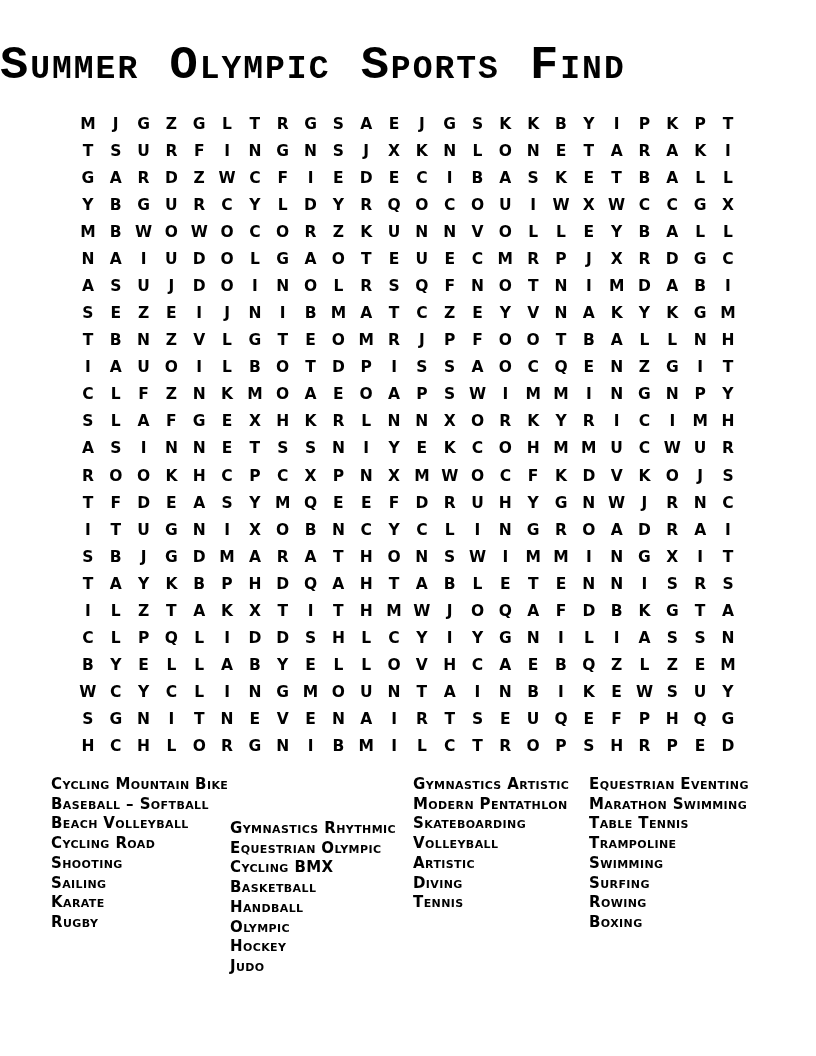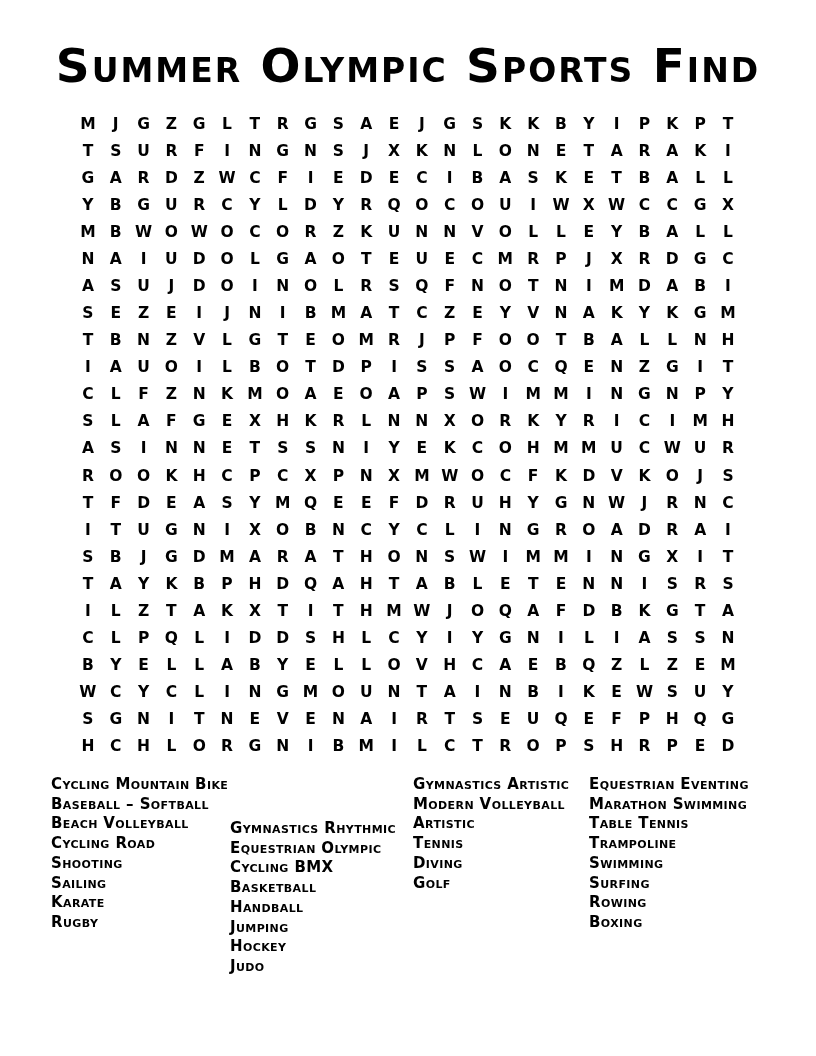--- a/index.html
+++ b/index.html
@@ -11,27 +11,28 @@
   .page {
     position: relative;
     width: 816px;
     height: 1056px;
     background: #ffffff;
     color: #000000;
     overflow: hidden;
   }
   .title {
     margin: 40px 0 0 0;
-    text-align: center;
+    text-align: left;
     font-size: 47px;
     line-height: 52px;
     font-weight: bold;
     font-variant: small-caps;
     letter-spacing: 2px;
     color: #000000;
+    font-family: Liberation Mono, monospace;
   }
   .grid {
     margin: 18px auto 0 auto;
     width: 668px;
     display: grid;
     grid-template-columns: repeat(24, 27.83px);
     grid-auto-rows: 27.08px;
   }
   .cell {
     display: flex;
@@ -658,31 +659,32 @@
         <div class="word">Sailing</div>
         <div class="word">Karate</div>
         <div class="word">Rugby</div>
       </div>
     <div class="wcol wcol-1">
         <div class="word">Gymnastics Rhythmic</div>
         <div class="word">Equestrian Olympic</div>
         <div class="word">Cycling BMX</div>
         <div class="word">Basketball</div>
         <div class="word">Handball</div>
-        <div class="word">Jumping</div>
+        <div class="word">Olympic</div>
         <div class="word">Hockey</div>
         <div class="word">Judo</div>
       </div>
     <div class="wcol wcol-2">
         <div class="word">Gymnastics Artistic</div>
-        <div class="word">Modern Volleyball</div>
+        <div class="word">Modern Pentathlon</div>
+        <div class="word">Skateboarding</div>
+        <div class="word">Volleyball</div>
         <div class="word">Artistic</div>
+        <div class="word">Diving</div>
         <div class="word">Tennis</div>
-        <div class="word">Diving</div>
-        <div class="word">Golf</div>
       </div>
     <div class="wcol wcol-3">
         <div class="word">Equestrian Eventing</div>
         <div class="word">Marathon Swimming</div>
         <div class="word">Table Tennis</div>
         <div class="word">Trampoline</div>
         <div class="word">Swimming</div>
         <div class="word">Surfing</div>
         <div class="word">Rowing</div>
         <div class="word">Boxing</div>

